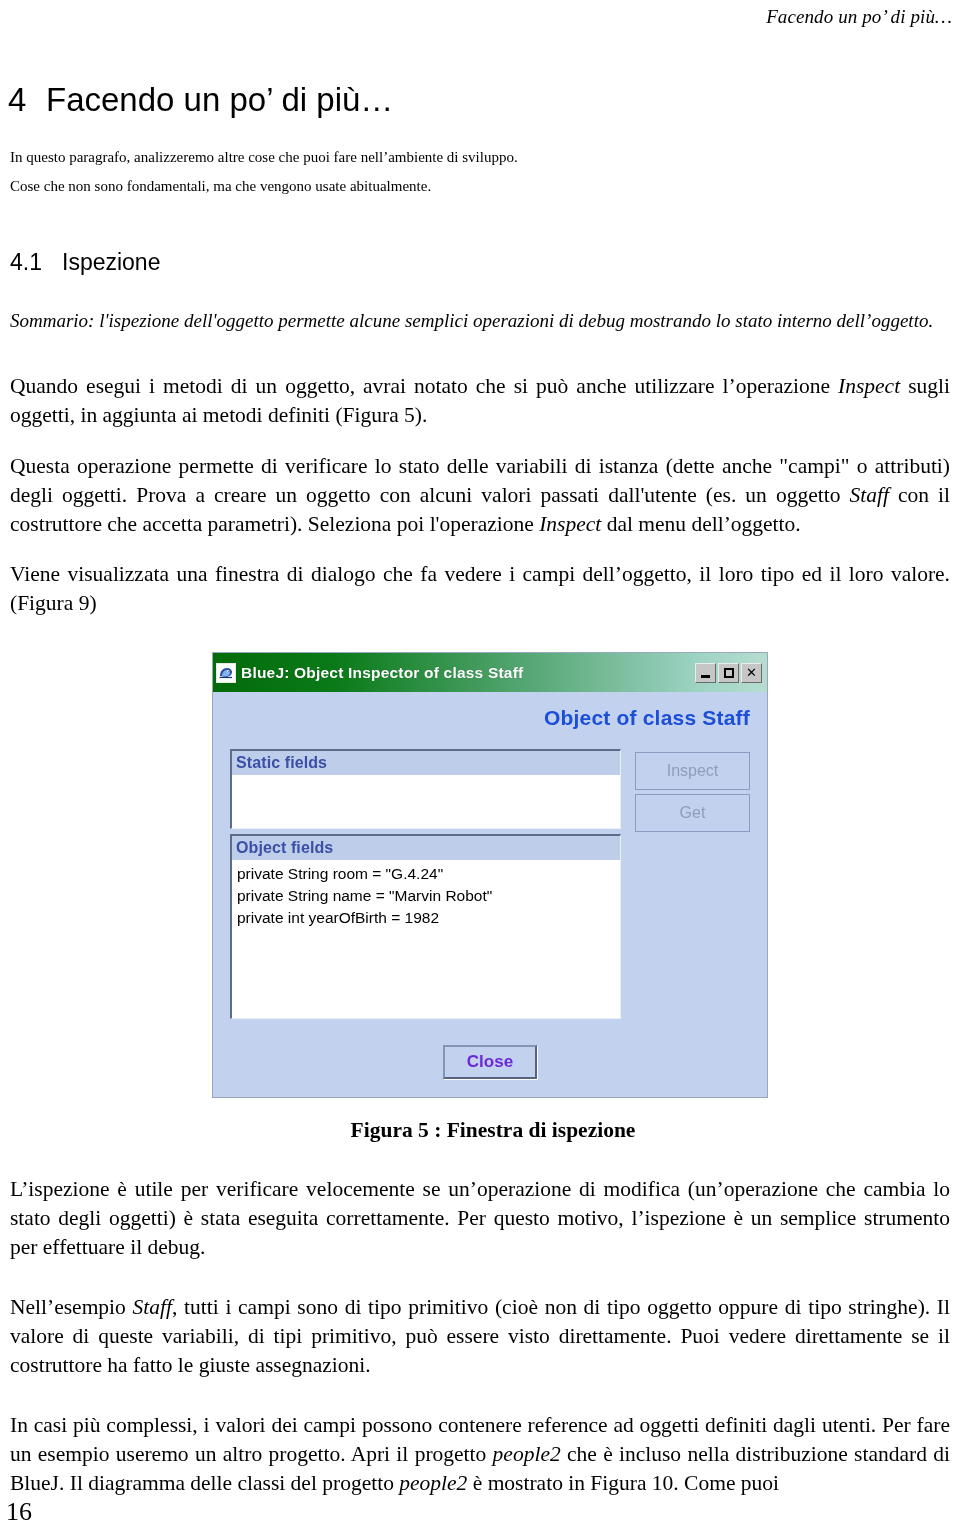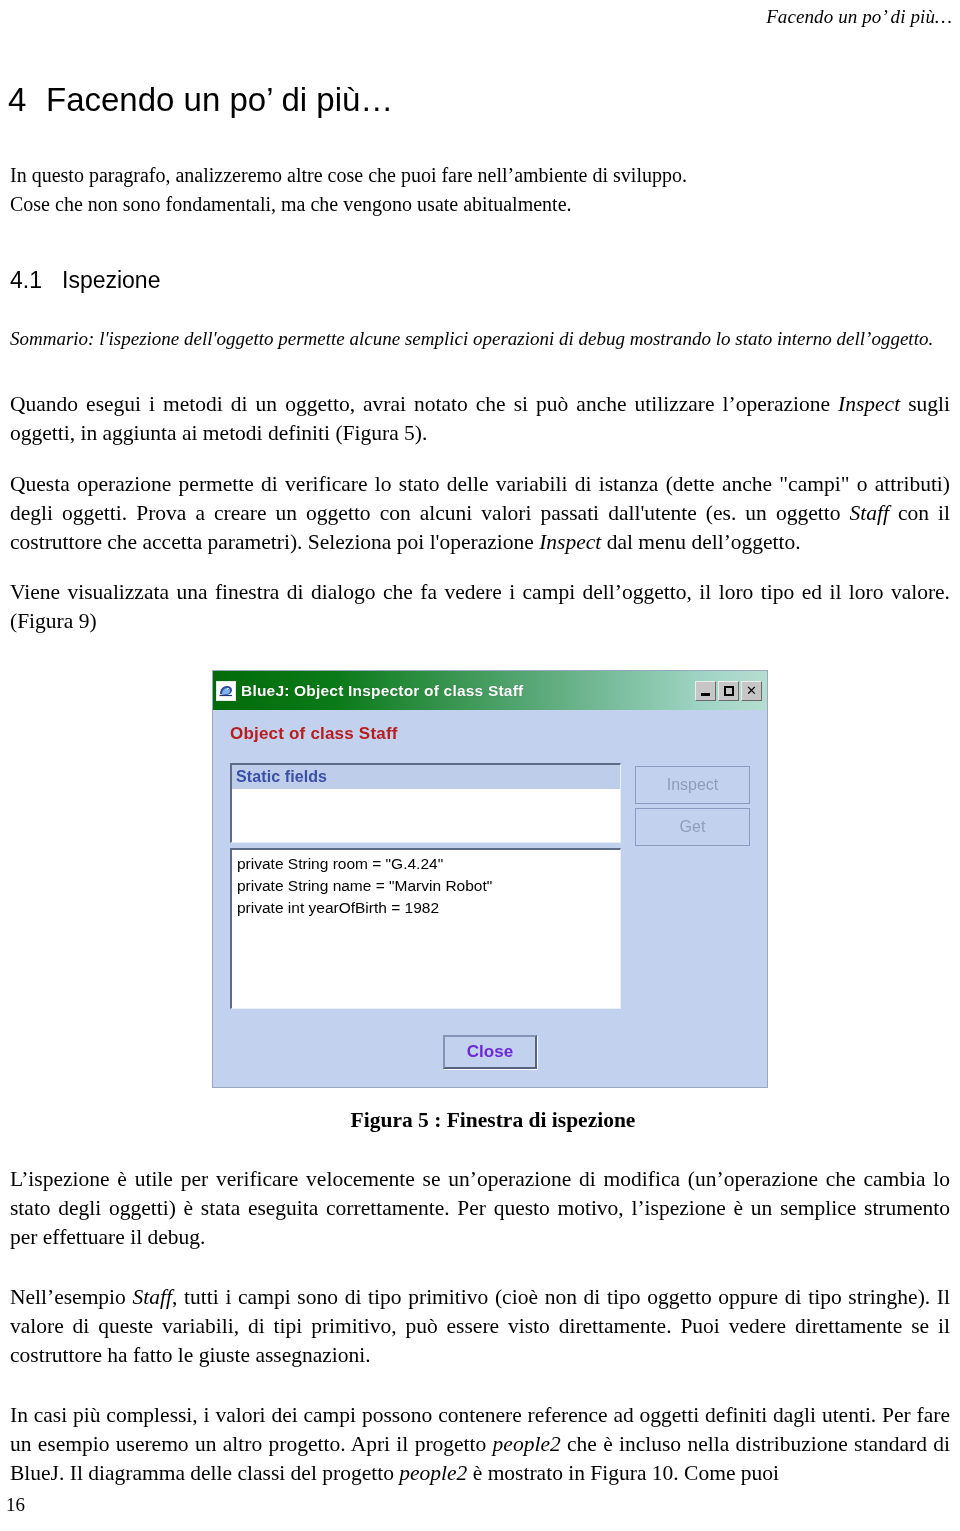--- a/index.html
+++ b/index.html
@@ -45,23 +45,23 @@
     margin-left: 2px;
     white-space: pre;
   }
   .chapter-heading .num {
     display: inline-block;
     min-width: 38px;
   }
 
   
   .intro {
-    font-size: 20px;
+    font-size: 15px;
     line-height: 29px;
-    margin-top: 42px;
+    margin-top: 24px;
     margin-left: 4px;
   }
 
   
   .section-heading {
     font-family: "Liberation Sans", "DejaVu Sans", sans-serif;
     font-size: 23px;
     font-weight: 400;
     line-height: 28px;
     margin-top: 47px;
@@ -177,24 +177,24 @@
     width: 10px;
     height: 10px;
     border: 2px solid #000;
     box-sizing: border-box;
   }
 
   .dialog-body {
     padding: 14px 17px 18px 17px;
   }
   .obj-title {
-    text-align: left;
-    color: #b91c1c;
-    font-family: "Liberation Sans", "DejaVu Sans", sans-serif;
-    font-size: 17px;
+    text-align: right;
+    color: #1d4ed8;
+    font-family: "Liberation Sans", "DejaVu Sans", sans-serif;
+    font-size: 21px;
     font-weight: bold;
     margin-bottom: 19px;
     letter-spacing: 0.2px;
   }
 
   .field-panel {
     border-top: 2px solid #5d6d87;
     border-left: 2px solid #5d6d87;
     border-right: 1px solid #e9eef8;
     border-bottom: 1px solid #e9eef8;
@@ -283,22 +283,22 @@
     font-weight: bold;
     line-height: 28px;
     margin-top: 18px;
     padding-left: 26px;
   }
 
   
   .page-number {
     position: absolute;
     left: 6px;
-    bottom: 13px;
-    font-size: 19px;
+    bottom: 6px;
+    font-size: 26px;
     line-height: 26px;
   }
 </style>
 </head>
 <body>
 
 <div class="page">
 
   <div class="running-header">Facendo un po’ di più…</div>
 
@@ -353,20 +353,21 @@
           <div class="panels-left">
 
             <div class="field-panel">
               <div class="panel-header">Static fields</div>
               <div class="panel-list" id="static-list"></div>
             </div>
 
             <div style="height:5px;"></div>
 
             <div class="field-panel">
+              <div class="panel-header">Object fields</div>
               <div class="panel-list" id="object-list">
                   <div class="row">private String room = "G.4.24"</div>
                   <div class="row">private String name = "Marvin Robot"</div>
                   <div class="row">private int yearOfBirth = 1982</div>
                 </div>
             </div>
 
           </div>
 
           <div class="panels-right">

